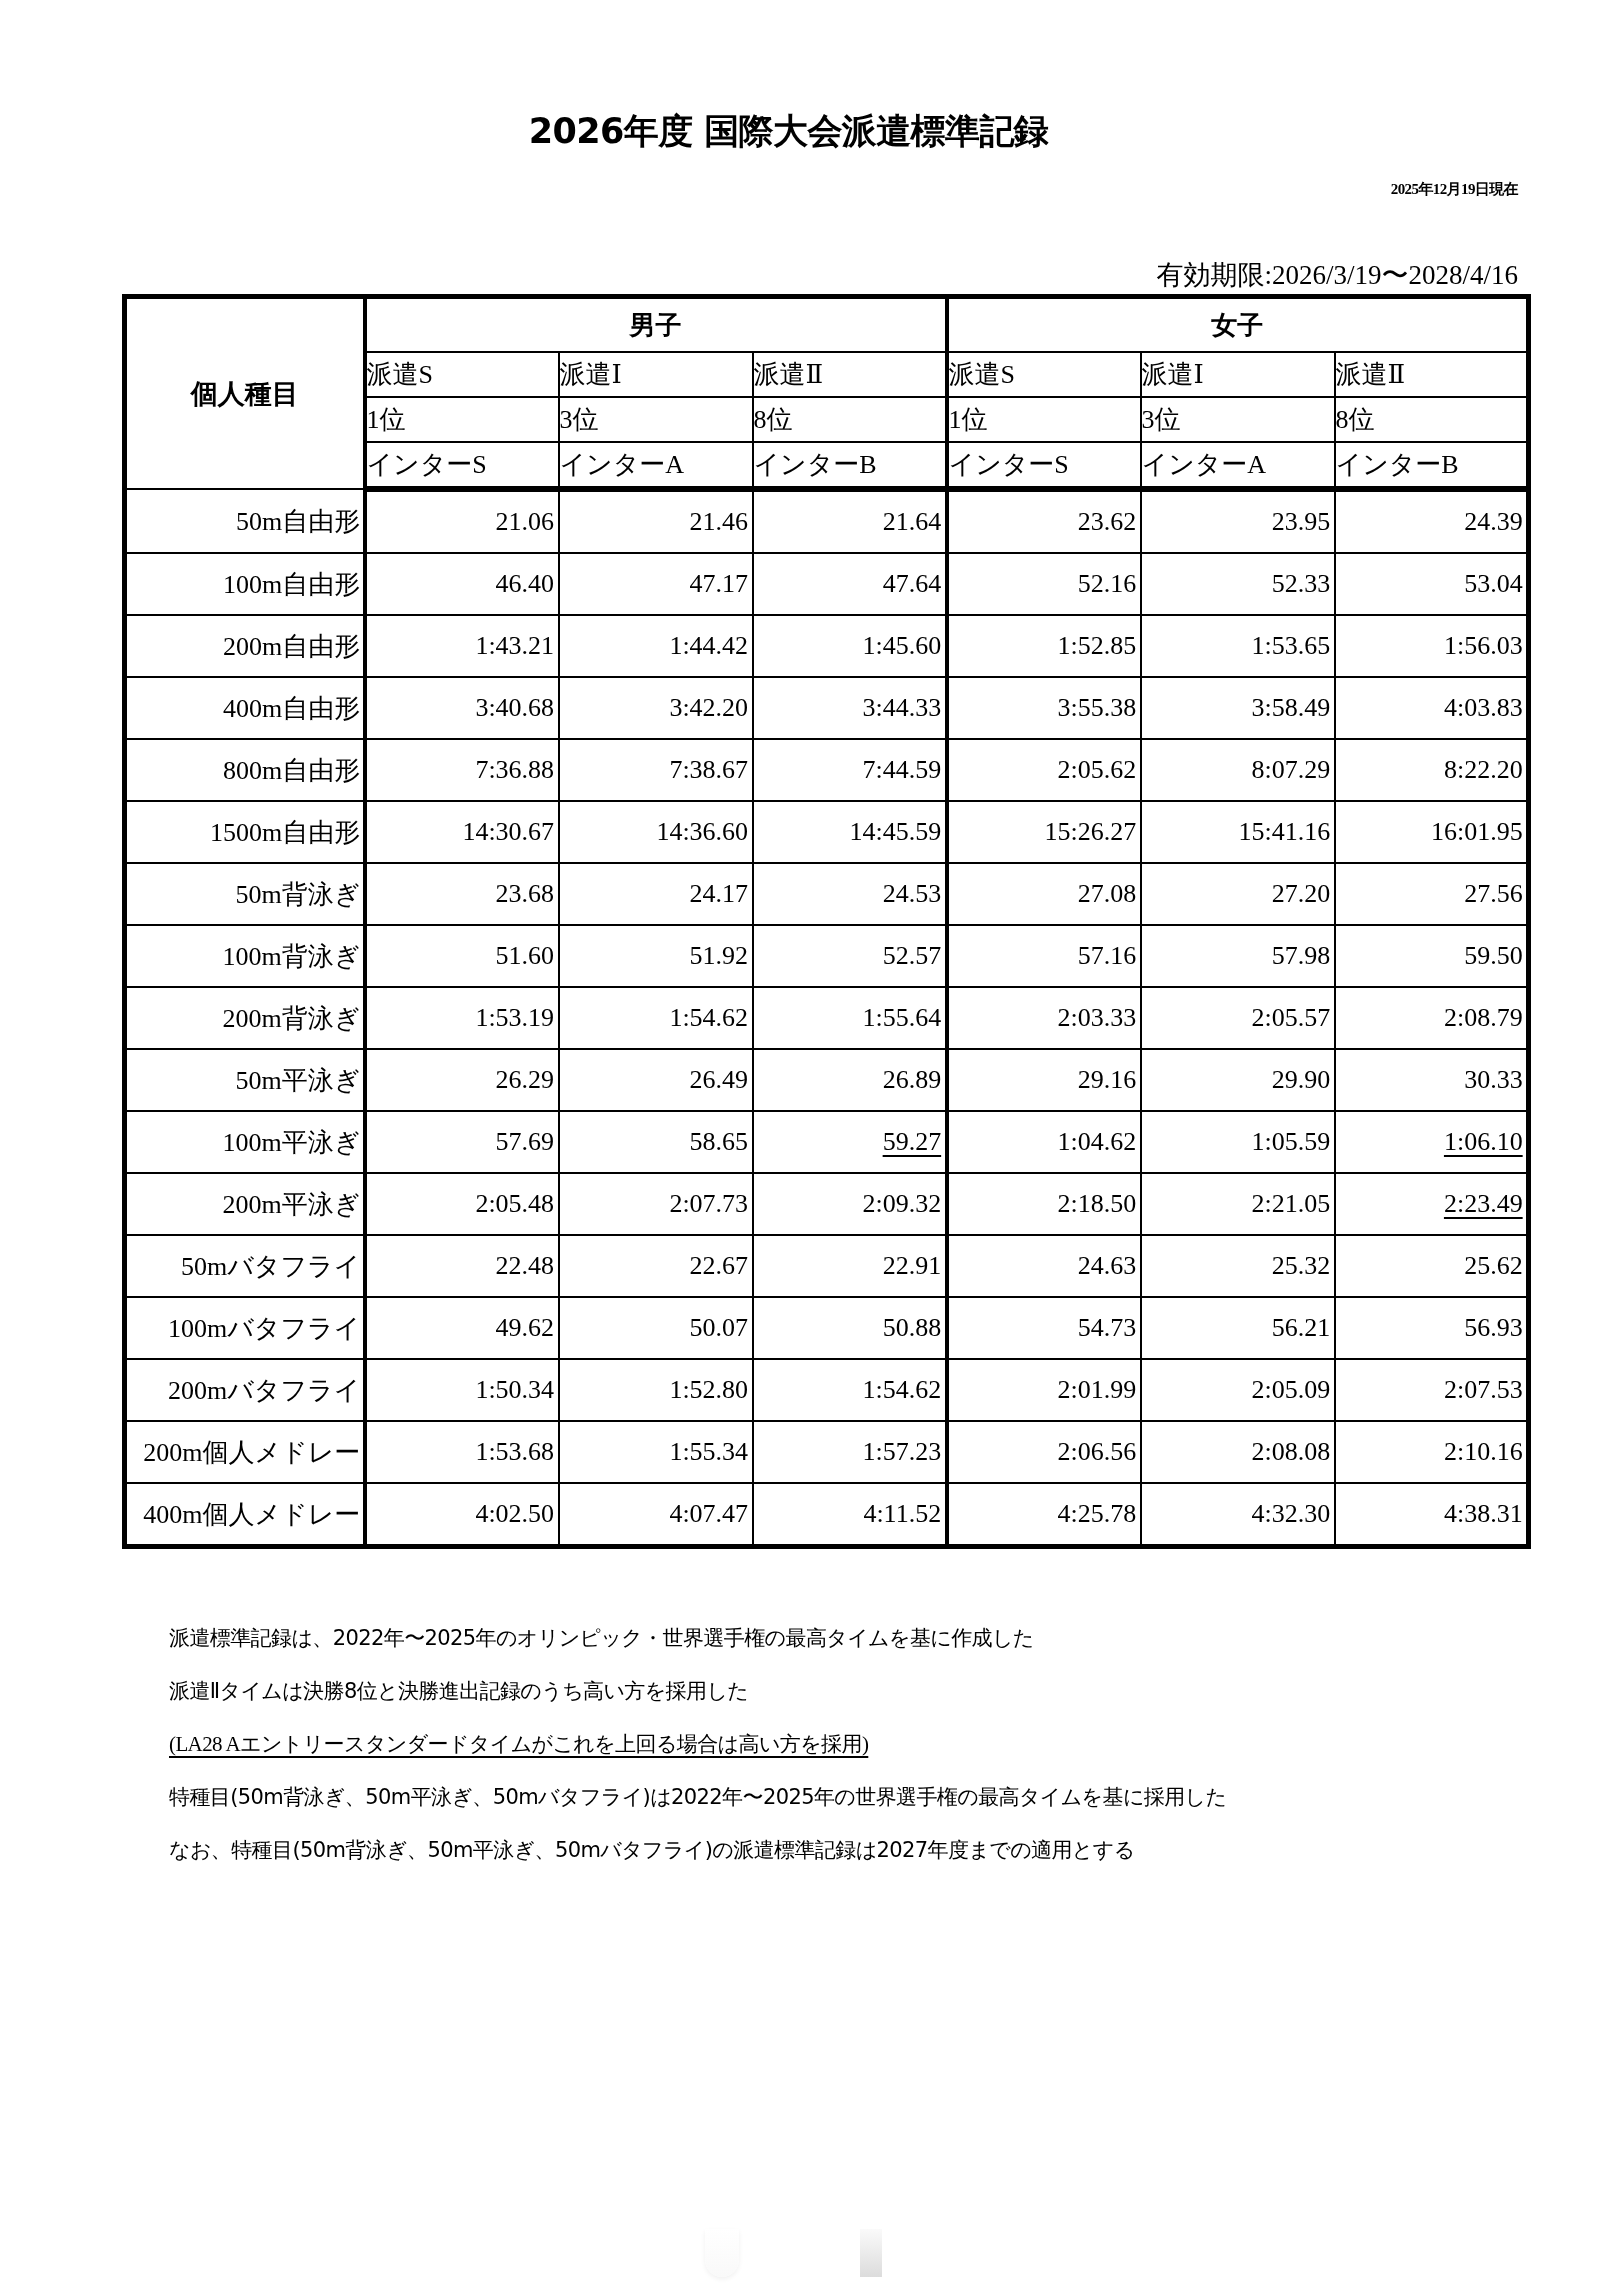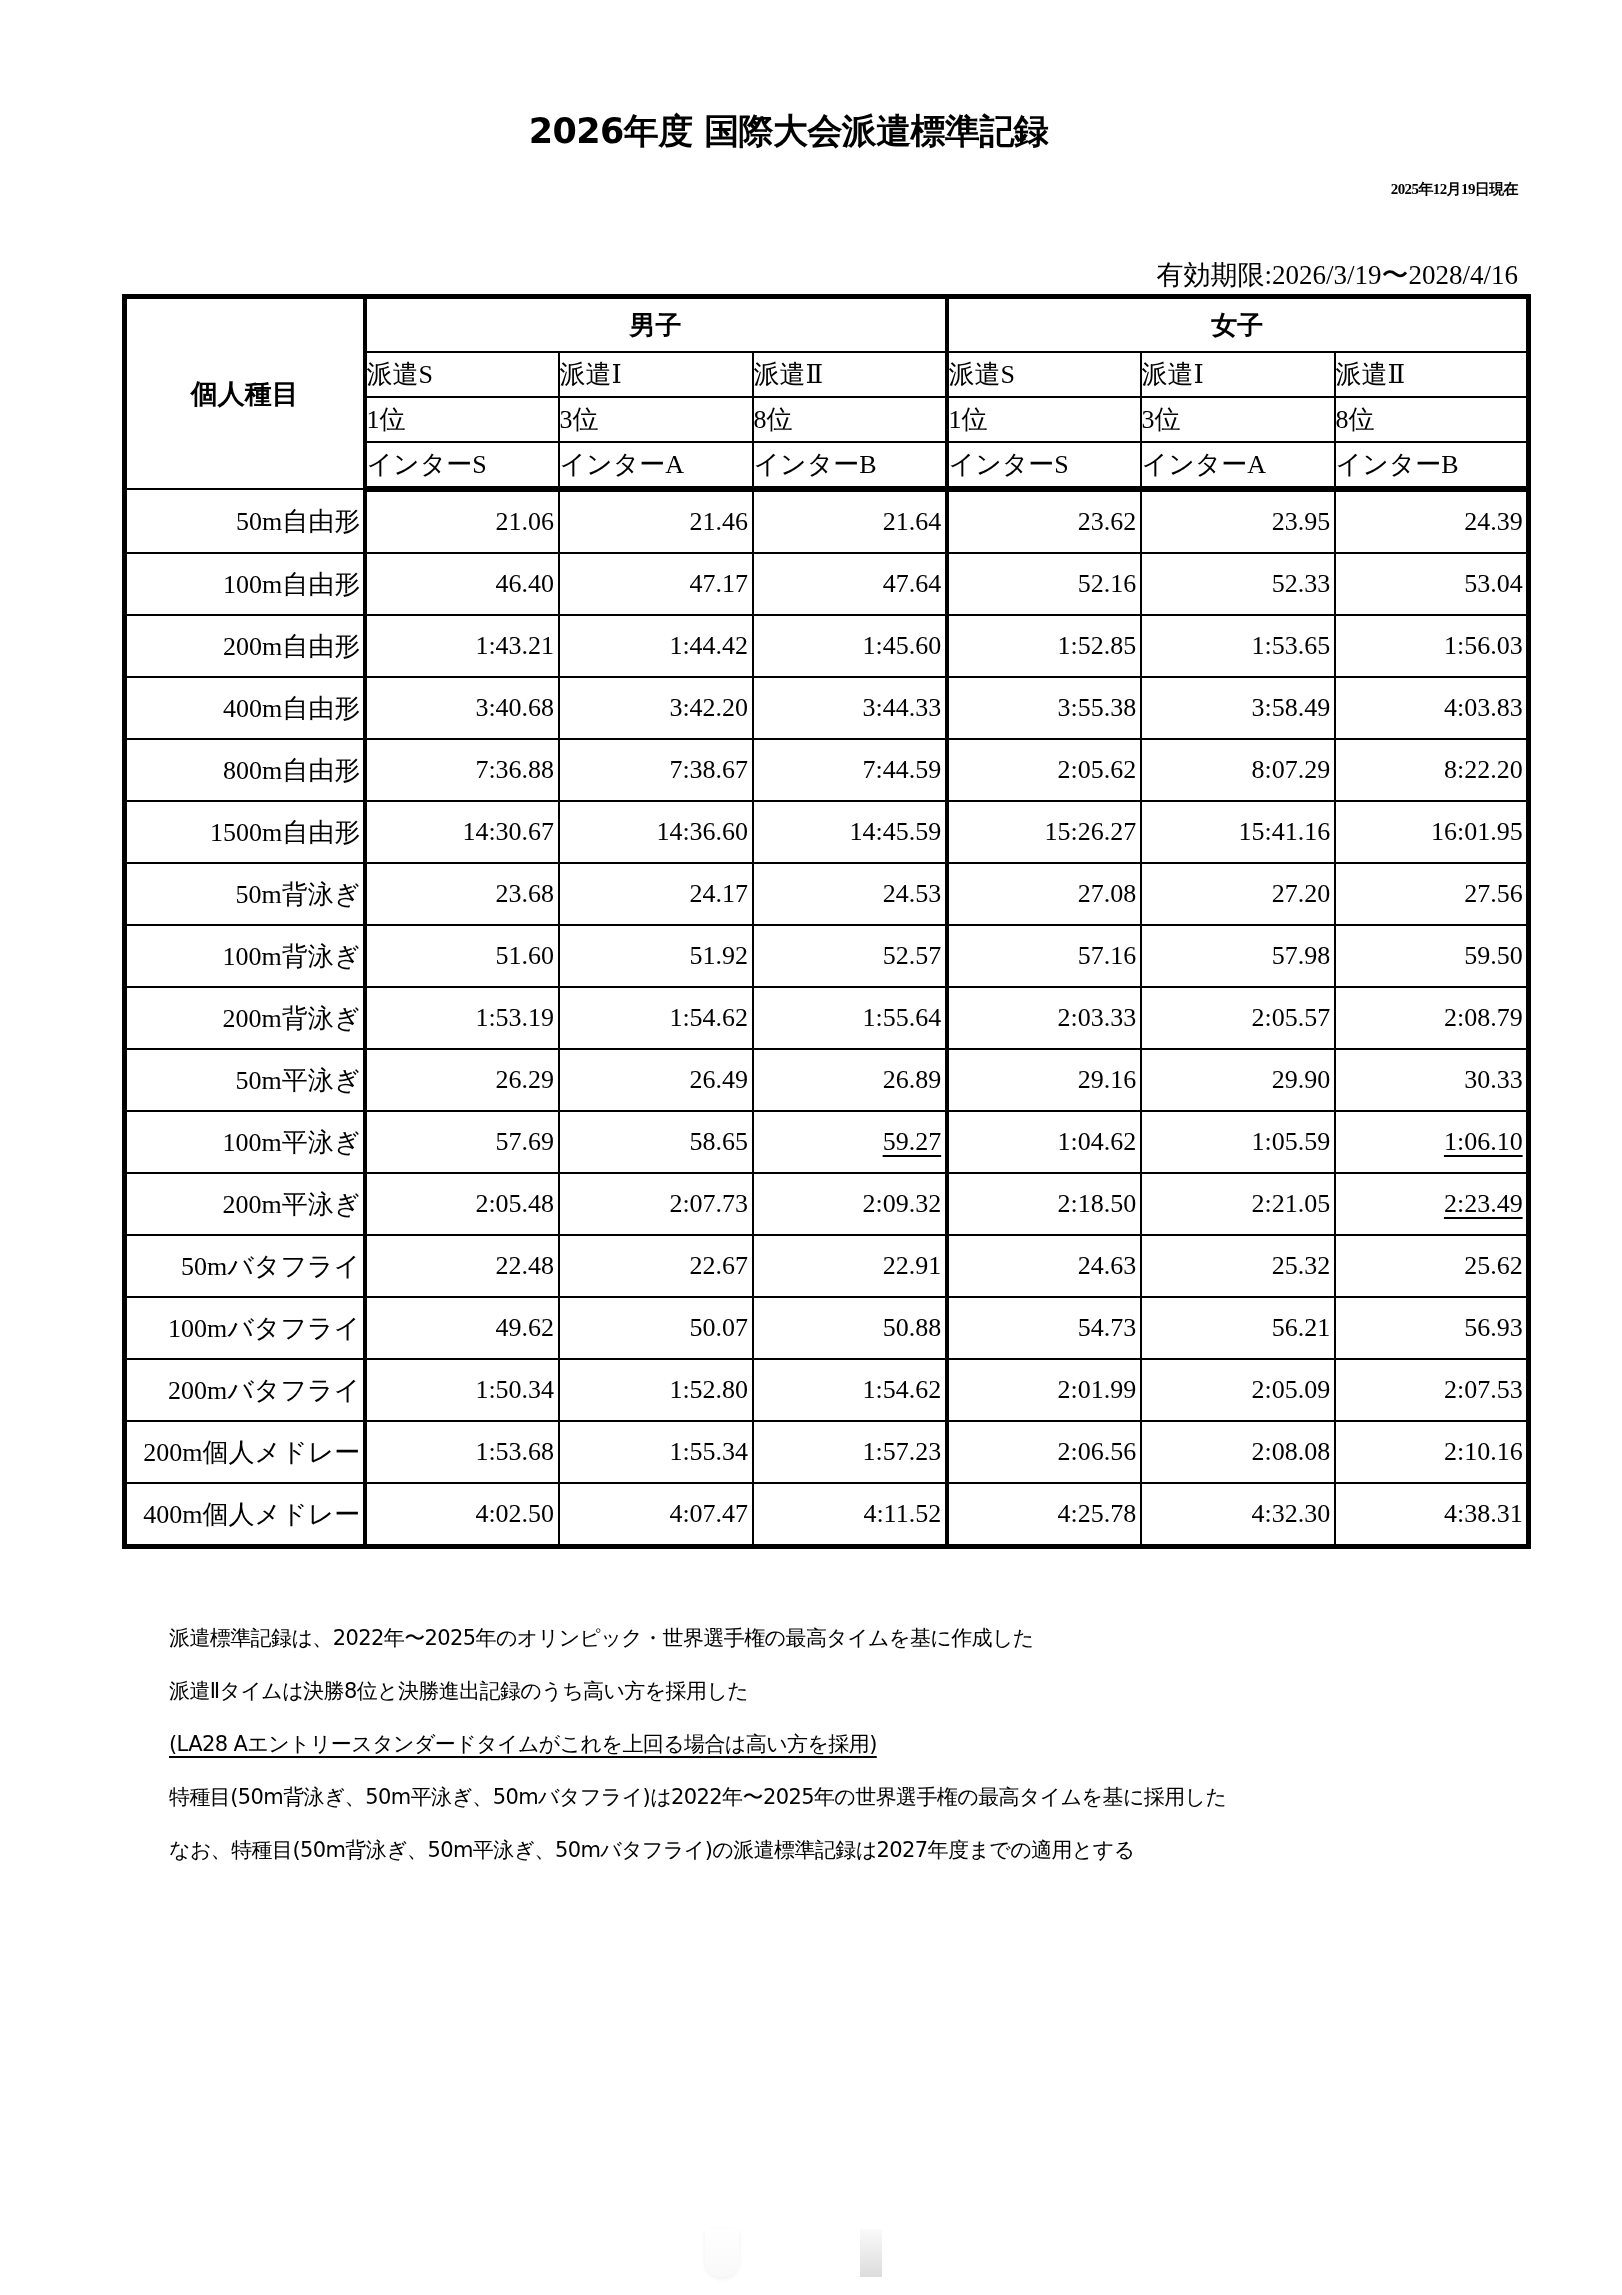--- a/index.html
+++ b/index.html
@@ -43,21 +43,21 @@
   table.records tr.last-hdr th { border-bottom: 6.7px solid #000; }
   table.records td { height: 60px; text-align: right; padding-right: 3.4px; }
   table.records td.event { border-right-width: 4.5px; padding-right: 2.2px; }
   table.records .gsep { border-right-width: 4.5px; }
   .u { text-decoration: underline; text-underline-offset: 4.5px; text-decoration-thickness: 1.7px; }
   .notes { left: 133px; top: 1627px; margin-left: 36px; }
   .note {
     font-size: 21px; line-height: 22.4px; height: 53px; white-space: nowrap;
     font-family: "DejaVu Sans", "Liberation Sans", sans-serif; letter-spacing: -0.6px;
   }
-  .note.ul span { text-decoration: underline; text-underline-offset: 4.5px; text-decoration-thickness: 1.7px; }
+  .note.ul span { text-decoration: underline; text-underline-offset: 4.5px; text-decoration-thickness: 1.7px; font-family: Liberation Serif, serif; }
   .wm-a {
     left: 705px; top: 2229px; width: 34px; height: 48px;
     border-radius: 0 0 17px 17px; box-shadow: 0 2.2px 5.6px rgba(0,0,0,0.06);
     background: linear-gradient(#ffffff, #f9f9f9);
   }
   .wm-b {
     left: 860px; top: 2229px; width: 22.4px; height: 48px;
     background: linear-gradient(#fafafa, #dcdcdc);
   }
 </style>

